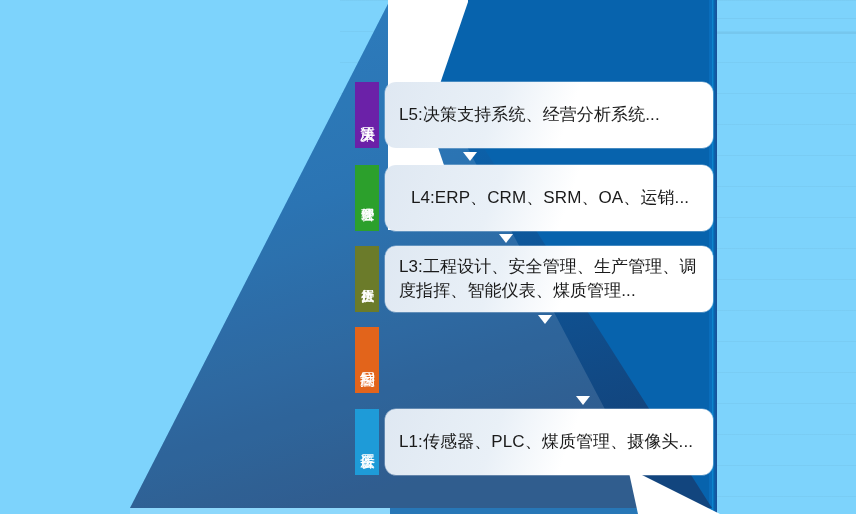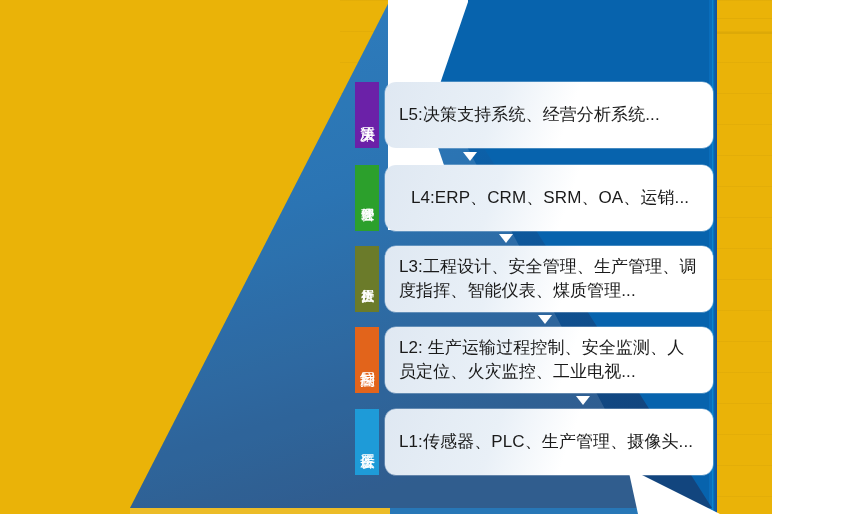--- a/index.html
+++ b/index.html
@@ -5,24 +5,24 @@
   html, body {
     margin: 0;
     padding: 0;
     background: #ffffff;
   }
   body {
     font-family: "Liberation Sans", "DejaVu Sans", sans-serif;
   }
   #stage {
     position: relative;
-    width: 772px;
+    width: 856px;
     height: 514px;
     overflow: hidden;
-    background: #eab308;
+    background: #7dd3fc;
   }
 
   
   .bg-lines {
     position: absolute;
     left: 340px;
     top: 0;
     width: 516px;
     height: 514px;
     background-image:
@@ -229,25 +229,22 @@
     <span>生产执行层</span>
   </div>
   <div class="box" style="top:246px;height:66px;">
     <span class="box-text">L3:工程设计、安全管理、生产管理、调度指挥、智能仪表、煤质管理...</span>
   </div>
   <div class="down-arrow" style="left:538px;top:315px;"></div>
 
   <div class="tab" style="top:327px;height:66px;background:#e2641b;">
     <span>控制层</span>
   </div>
-  <div class="box" style="top:327px;height:66px;">
-    <span class="box-text">L2: 生产运输过程控制、安全监测、人员定位、火灾监控、工业电视...</span>
-  </div>
   <div class="down-arrow" style="left:576px;top:396px;"></div>
 
   <div class="tab" style="top:409px;height:66px;background:#1e9bd8;">
     <span>设备层</span>
   </div>
   <div class="box" style="top:409px;height:66px;">
-    <span class="box-text">L1:传感器、PLC、生产管理、摄像头...</span>
+    <span class="box-text">L1:传感器、PLC、煤质管理、摄像头...</span>
   </div>
 
 </div>
 
 </body></html>

